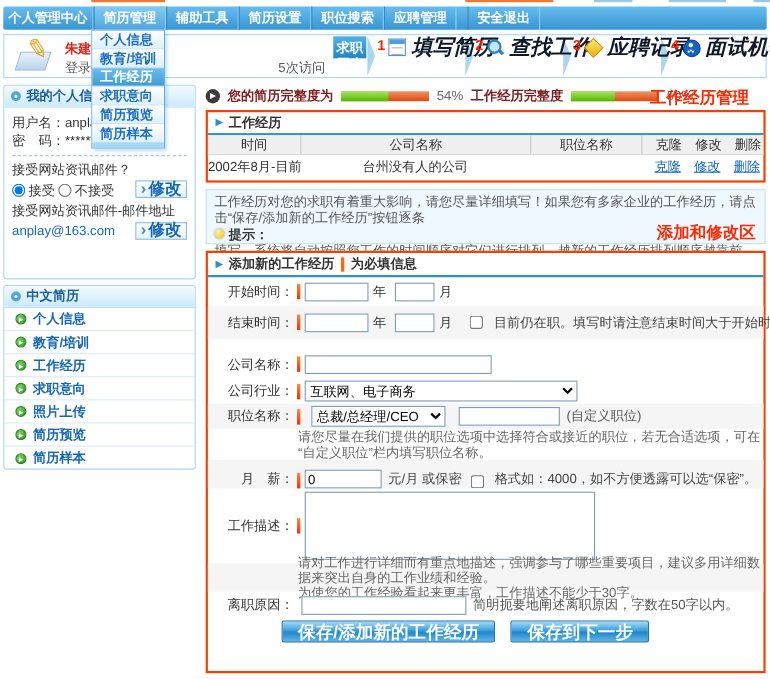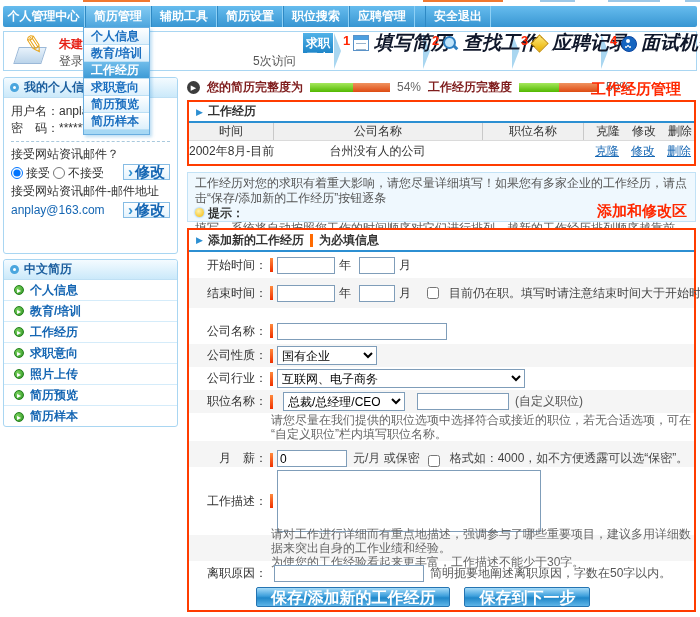--- a/index.html
+++ b/index.html
@@ -367,25 +367,20 @@
     </div>
 
     <div style="height:10px;"></div>
 
     <div class="frow" style="height:26px;">
       <span class="flabel">公司名称：</span>
         <span class="req"></span>
       <input class="ti" style="width: 170px;">
     </div>
 
-    <div class="frow gray" style="height:23px;">
-      <span class="flabel">公司性质：</span>
-        <span class="req"></span>
-      <select class="sel" style="width:100px;"><option>国有企业</option></select>
-    </div>
 
     <div class="frow" style="height:23px;">
       <span class="flabel">公司行业：</span>
         <span class="req"></span>
       <select class="sel" style="width:248px;"><option>互联网、电子商务</option></select>
     </div>
 
     <div class="frow gray" style="height:23px;">
       <span class="flabel">职位名称：</span>
         <span class="req"></span>

